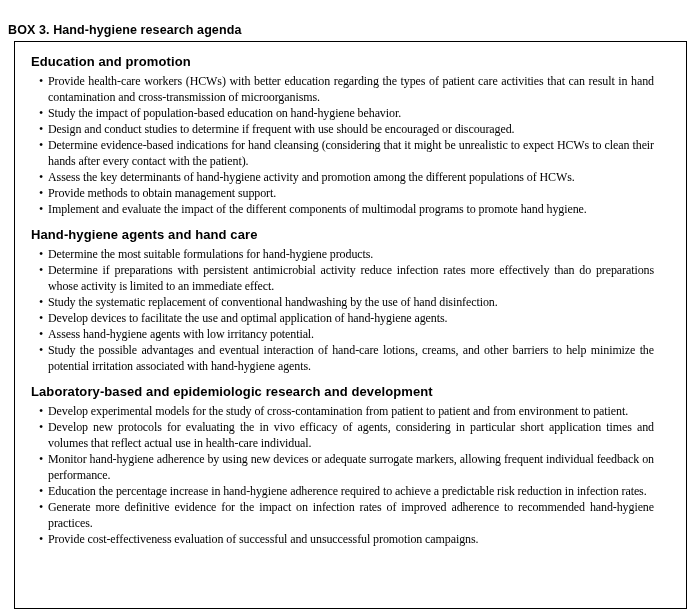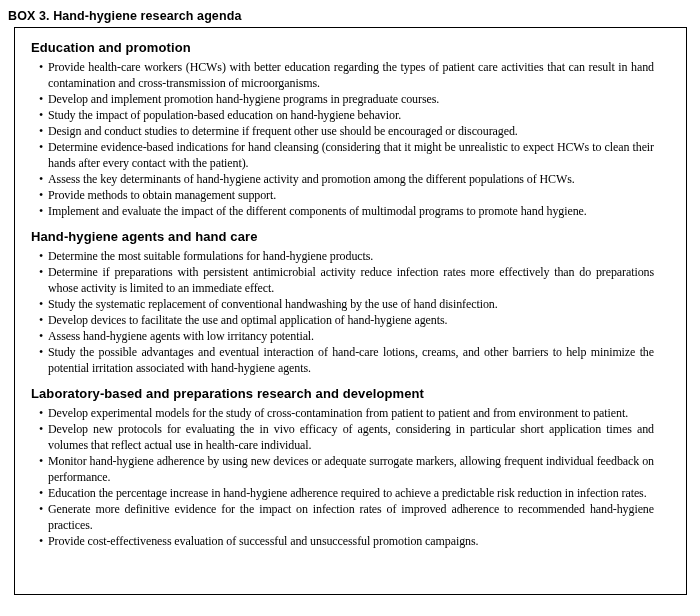--- a/index.html
+++ b/index.html
@@ -13,21 +13,21 @@
     overflow: hidden;
     color: #000000;
     font-family: "Liberation Serif", serif;
     -webkit-font-smoothing: antialiased;
   }
   .box-label {
     font-family: "Liberation Sans", sans-serif;
     font-weight: bold;
     font-size: 12.5px;
     line-height: 14px;
-    margin: 9px 0 0 8px;
+    margin: 23px 0 0 8px;
     letter-spacing: 0.1px;
   }
   .agenda-box {
     box-sizing: border-box;
     margin: 4px 13px 0 14px;
     border: 1.5px solid #000000;
     padding: 12px 32px 12px 16px;
     height: 568px;
     overflow: hidden;
   }
@@ -64,42 +64,41 @@
 </head>
 <body>
 
 <div class="page">
   <div class="box-label">BOX 3. Hand-hygiene research agenda</div>
   <div class="agenda-box" id="agenda-box">
       <div class="section">
         <div class="section-heading">Education and promotion</div>
         <ul class="bullet-list">
           <li class="bullet-item">Provide health-care workers (HCWs) with better education regarding the types of patient care activities that can result in hand contamination and cross-transmission of microorganisms.</li>
-          <li class="bullet-item">Develop and implement promotion hand-hygiene programs in pregraduate courses.</li>
           <li class="bullet-item">Study the impact of population-based education on hand-hygiene behavior.</li>
-          <li class="bullet-item">Design and conduct studies to determine if frequent other use should be encouraged or discouraged.</li>
+          <li class="bullet-item">Design and conduct studies to determine if frequent with use should be encouraged or discouraged.</li>
           <li class="bullet-item">Determine evidence-based indications for hand cleansing (considering that it might be unrealistic to expect HCWs to clean their hands after every contact with the patient).</li>
           <li class="bullet-item">Assess the key determinants of hand-hygiene activity and promotion among the different populations of HCWs.</li>
           <li class="bullet-item">Provide methods to obtain management support.</li>
           <li class="bullet-item">Implement and evaluate the impact of the different components of multimodal programs to promote hand hygiene.</li>
         </ul>
       </div>
       <div class="section">
         <div class="section-heading">Hand-hygiene agents and hand care</div>
         <ul class="bullet-list">
           <li class="bullet-item">Determine the most suitable formulations for hand-hygiene products.</li>
           <li class="bullet-item">Determine if preparations with persistent antimicrobial activity reduce infection rates more effectively than do preparations whose activity is limited to an immediate effect.</li>
           <li class="bullet-item">Study the systematic replacement of conventional handwashing by the use of hand disinfection.</li>
           <li class="bullet-item">Develop devices to facilitate the use and optimal application of hand-hygiene agents.</li>
           <li class="bullet-item">Assess hand-hygiene agents with low irritancy potential.</li>
           <li class="bullet-item">Study the possible advantages and eventual interaction of hand-care lotions, creams, and other barriers to help minimize the potential irritation associated with hand-hygiene agents.</li>
         </ul>
       </div>
       <div class="section">
-        <div class="section-heading">Laboratory-based and preparations research and development</div>
+        <div class="section-heading">Laboratory-based and epidemiologic research and development</div>
         <ul class="bullet-list">
           <li class="bullet-item">Develop experimental models for the study of cross-contamination from patient to patient and from environment to patient.</li>
           <li class="bullet-item">Develop new protocols for evaluating the in vivo efficacy of agents, considering in particular short application times and volumes that reflect actual use in health-care individual.</li>
           <li class="bullet-item">Monitor hand-hygiene adherence by using new devices or adequate surrogate markers, allowing frequent individual feedback on performance.</li>
           <li class="bullet-item">Education the percentage increase in hand-hygiene adherence required to achieve a predictable risk reduction in infection rates.</li>
           <li class="bullet-item">Generate more definitive evidence for the impact on infection rates of improved adherence to recommended hand-hygiene practices.</li>
           <li class="bullet-item">Provide cost-effectiveness evaluation of successful and unsuccessful promotion campaigns.</li>
         </ul>
       </div>
     </div>

